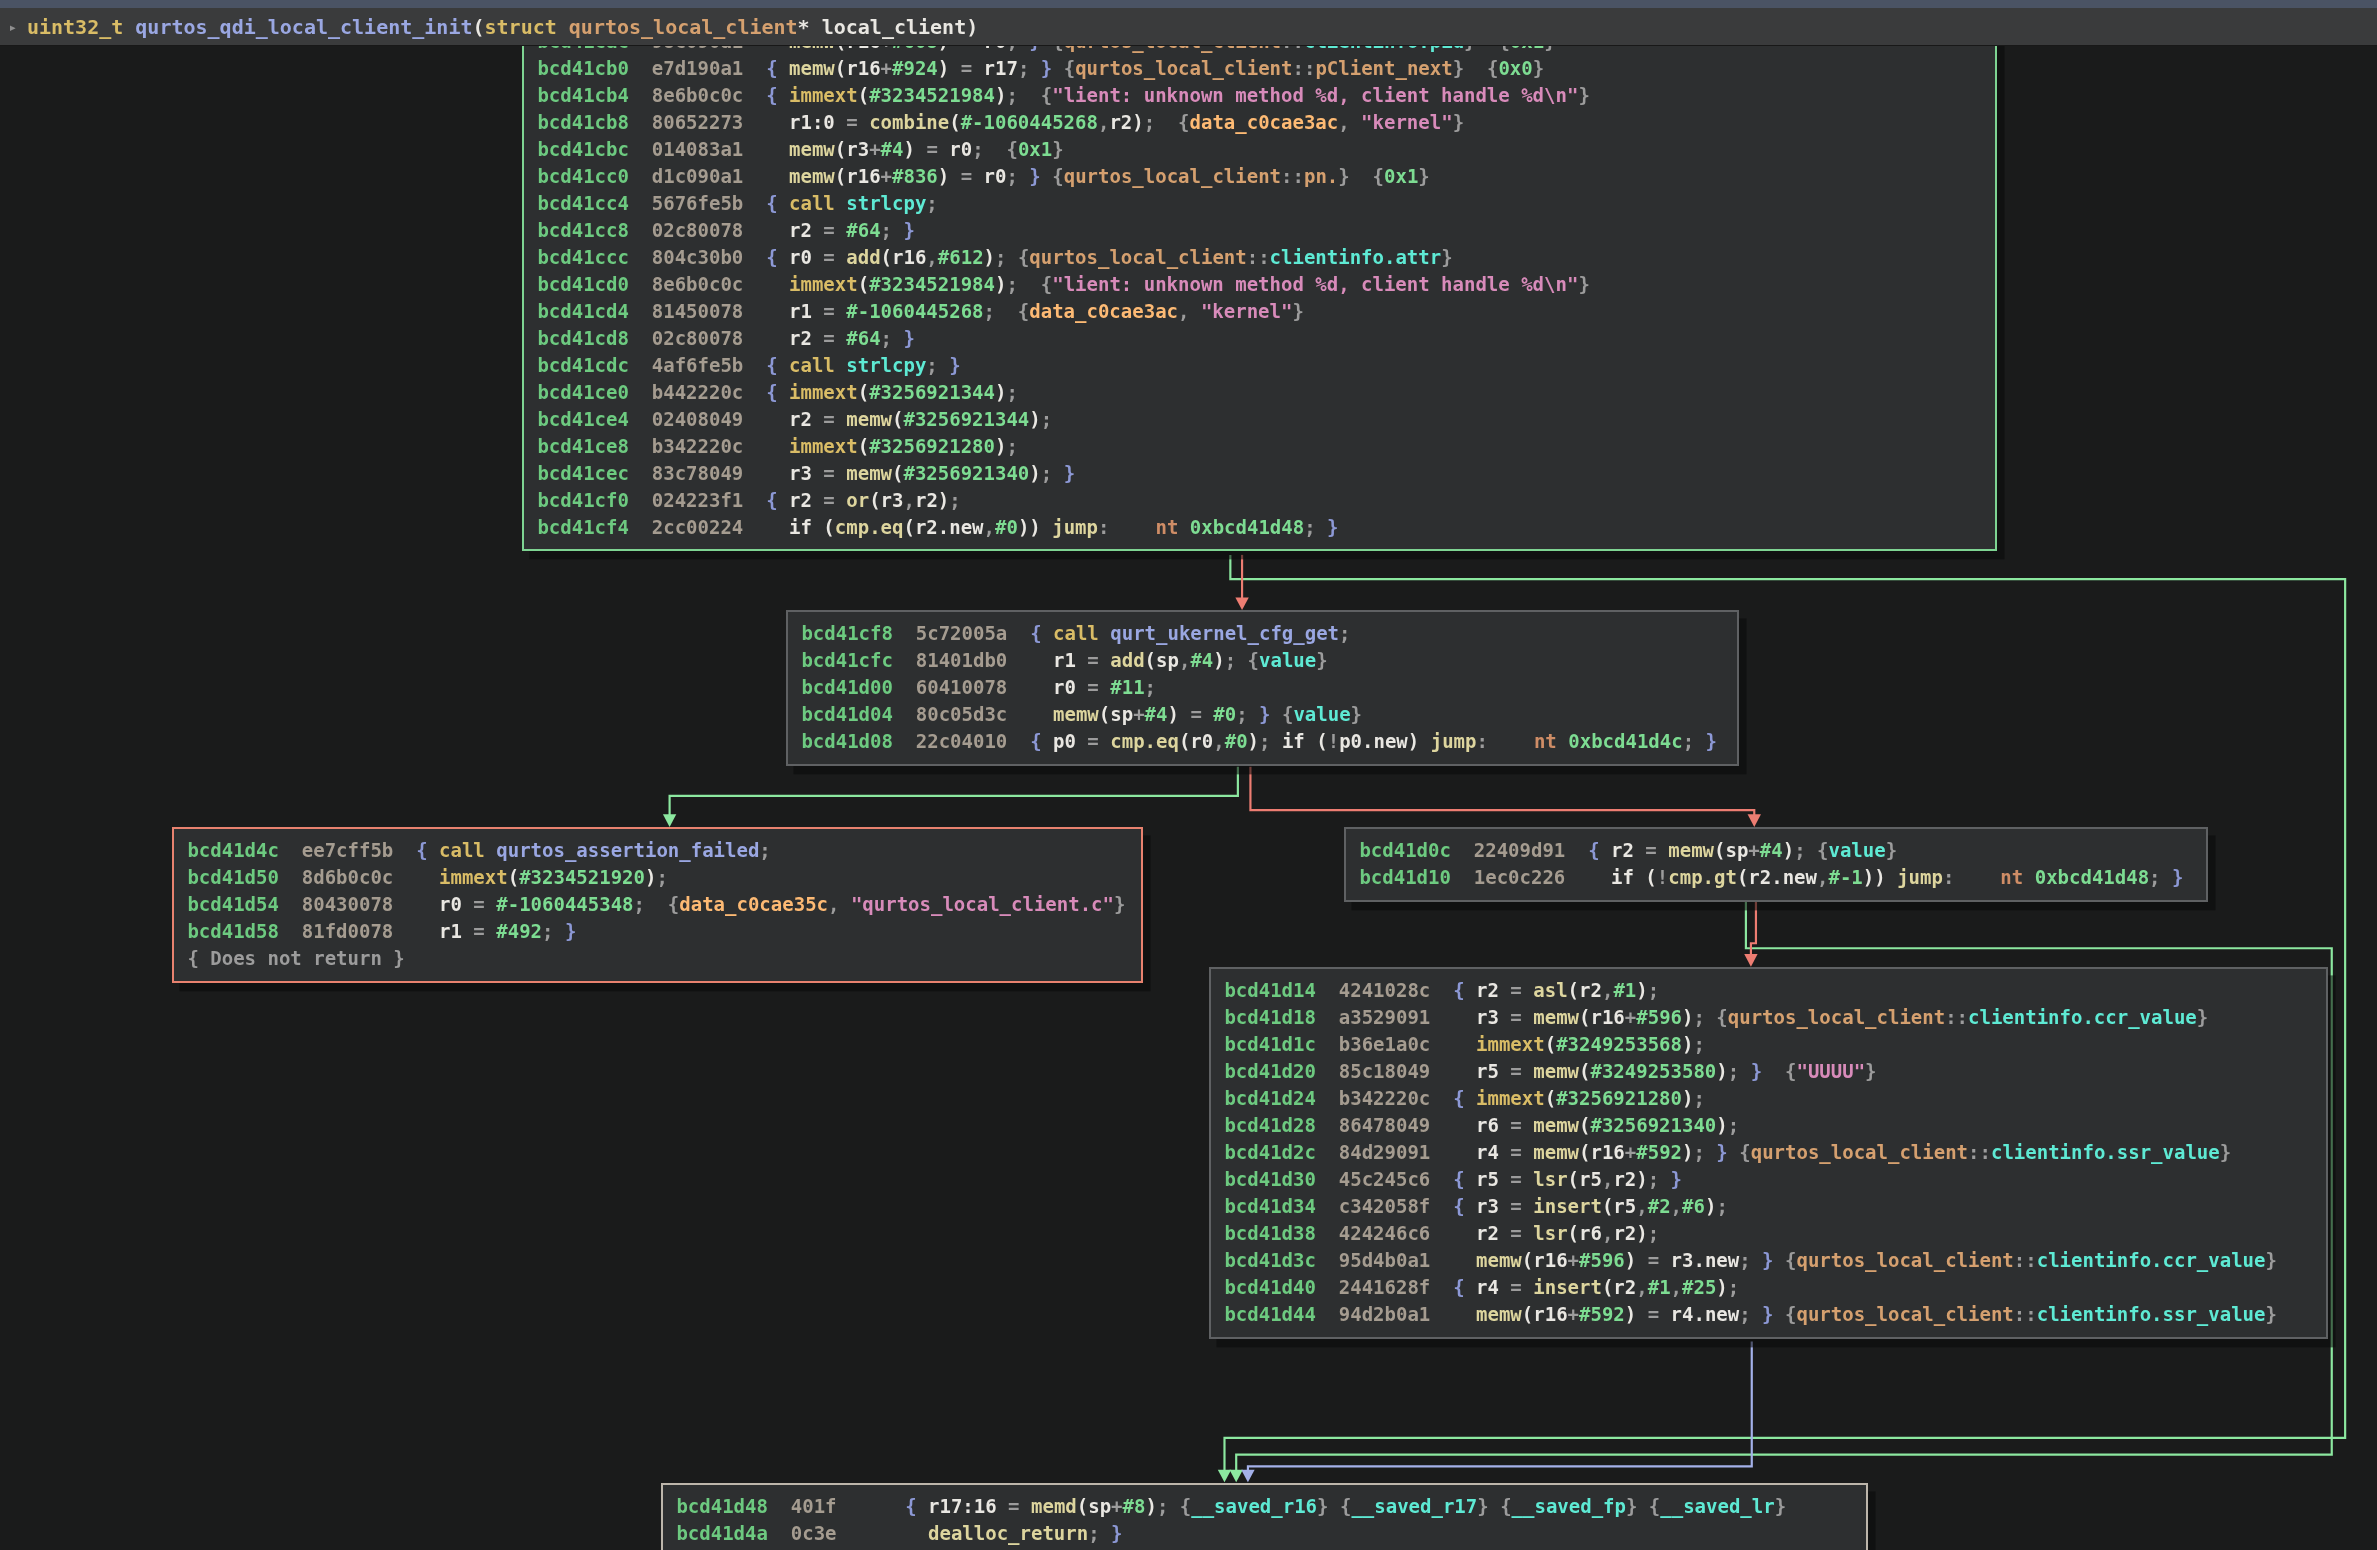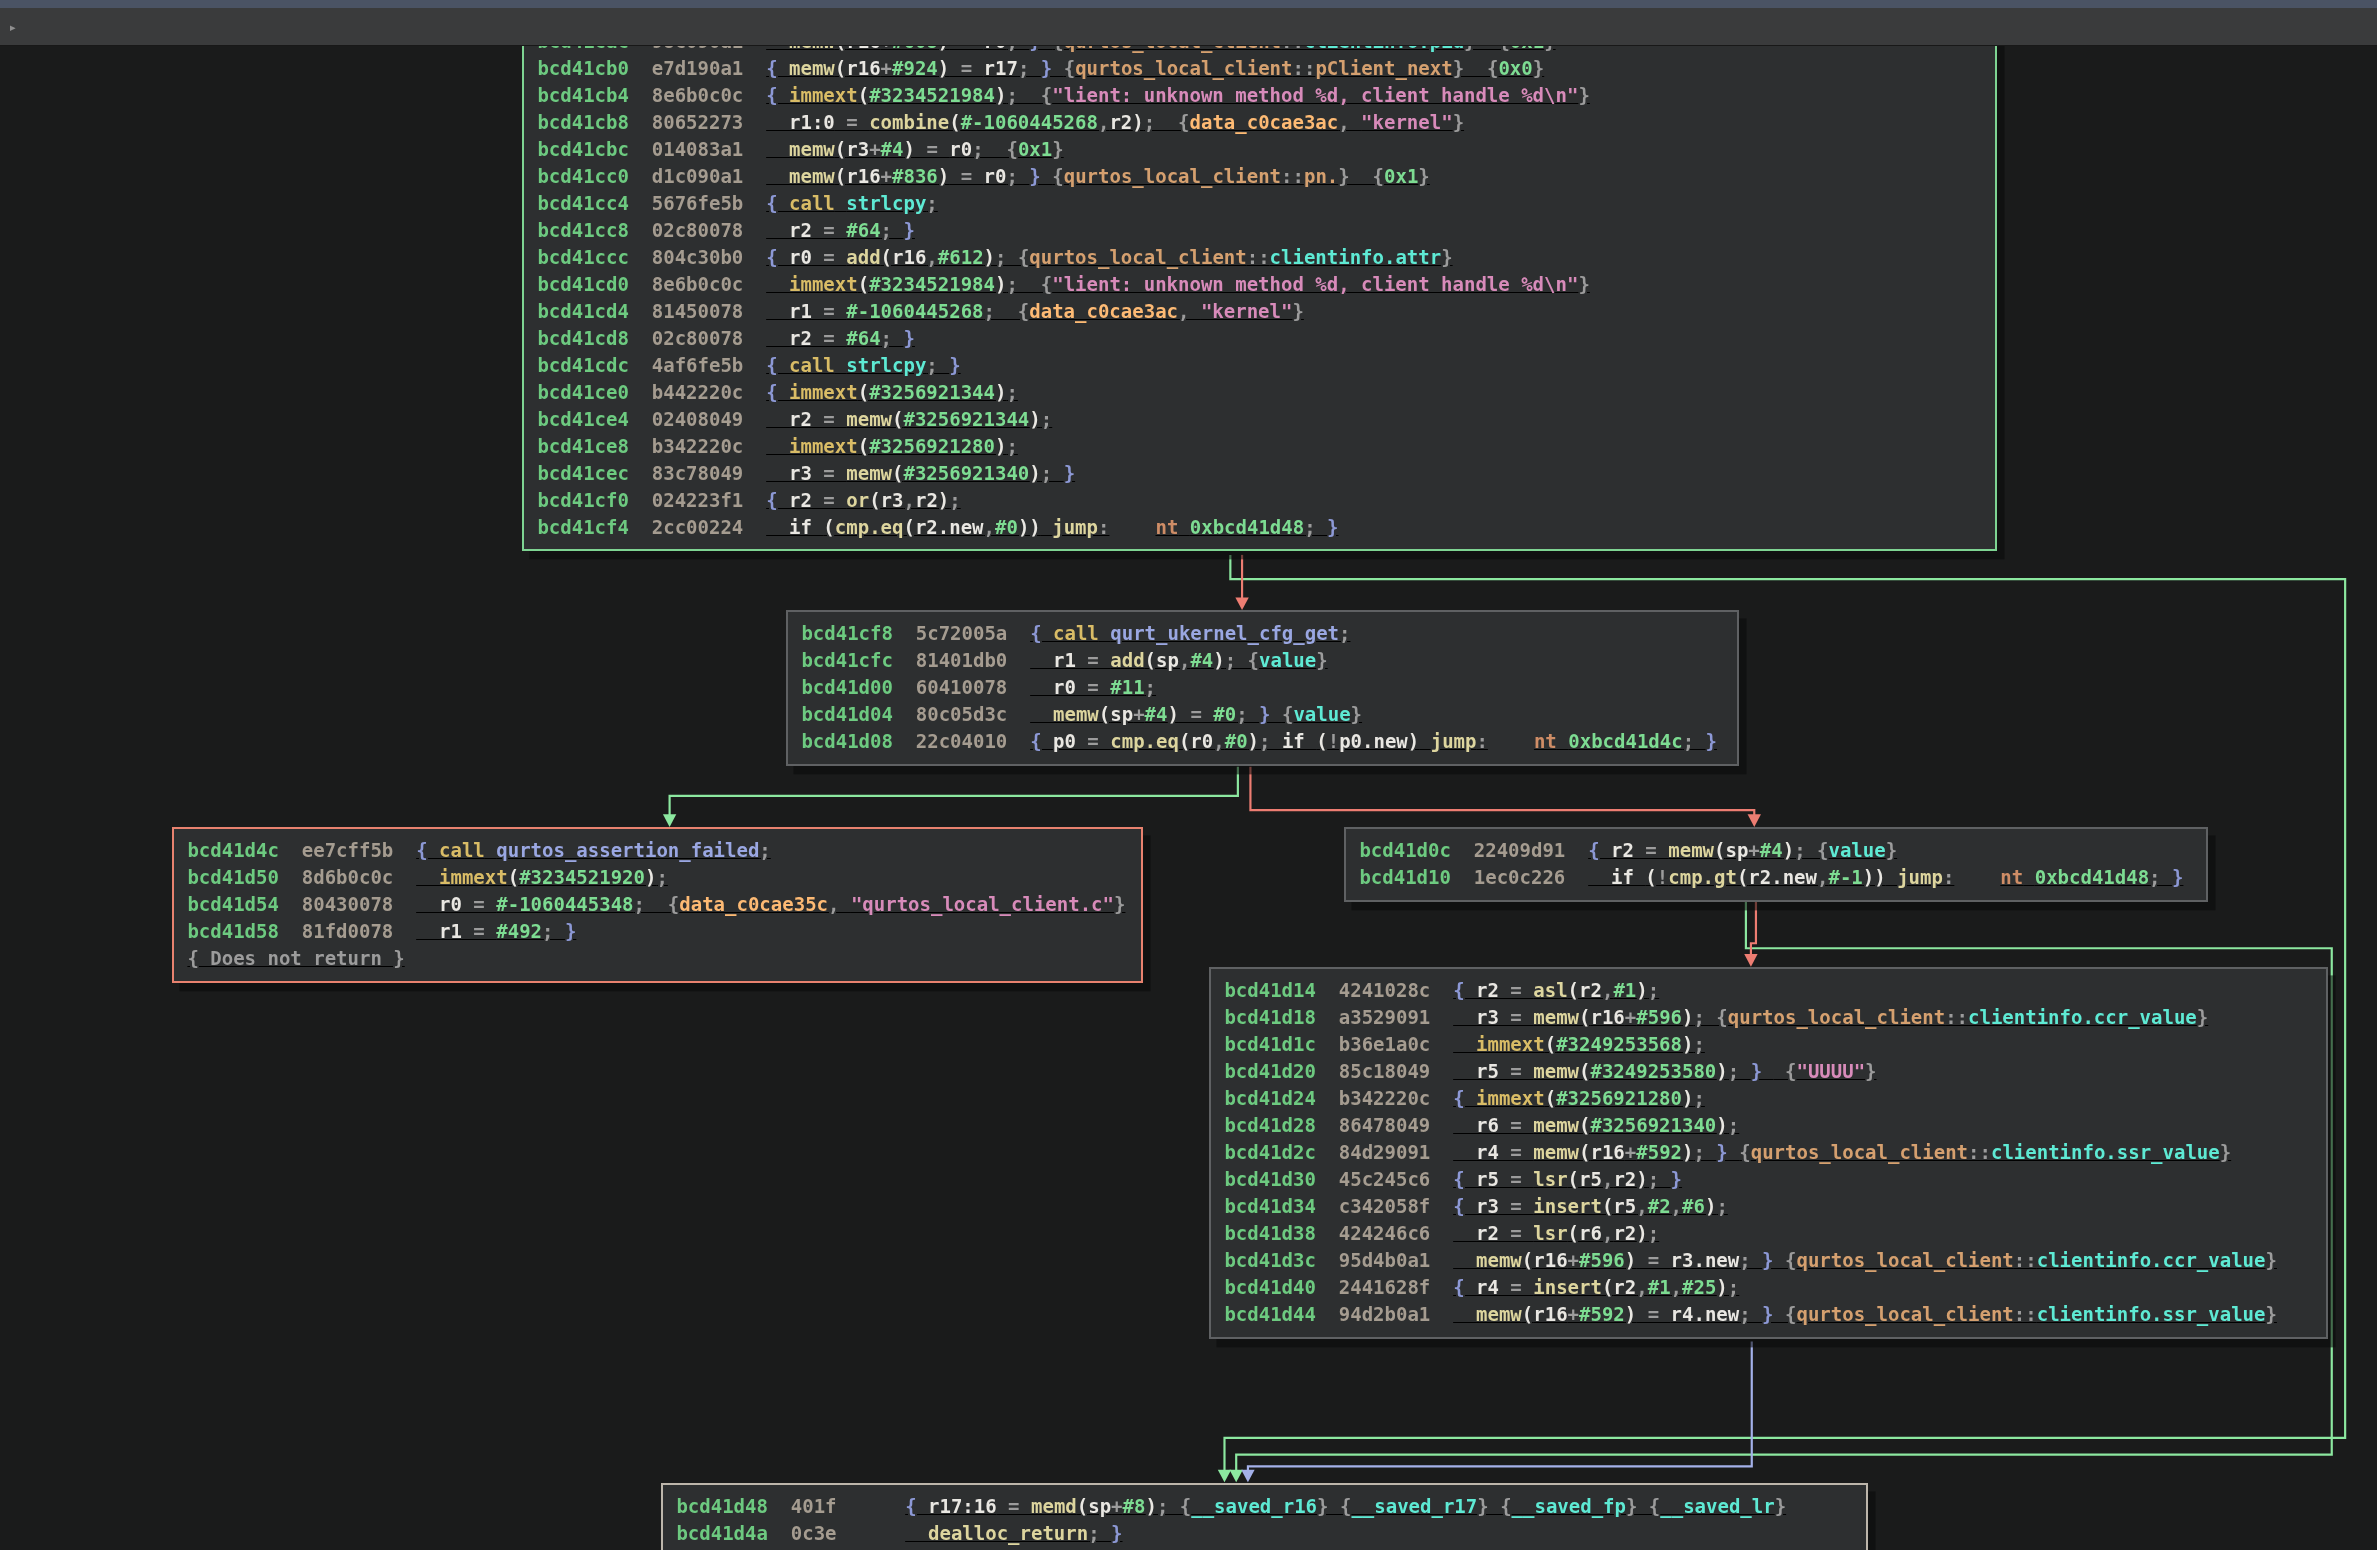--- a/index.html
+++ b/index.html
@@ -7,31 +7,32 @@
          font-family:"DejaVu Sans Mono","Liberation Mono",monospace;}
   #topstrip{position:absolute;left:0;top:0;width:100%;height:8.4px;z-index:30;}
   #funcbar{position:absolute;left:0;top:8.4px;width:100%;height:37px;z-index:30;
            display:flex;align-items:center;border-bottom:1.7px solid #181818;}
   #caret{color:#8f8f8f;font-size:14.2px;margin:0 10px 0 8.4px;}
   #signature{font-size:20px;font-weight:600;white-space:pre;}
   #edges{position:absolute;left:0;top:0;z-index:1;}
   .block{position:absolute;z-index:5;border:2.1px solid #5f6163;
          padding:8.4px 0 8.4px 13.4px;white-space:pre;
          box-shadow:7.5px 8.4px 0 rgba(10,10,10,0.55);}
-  .row{height:27px;line-height:27px;font-size:19px;font-weight:600;text-decoration:underline;}
+  .row{height:27px;line-height:27px;font-size:19px;font-weight:600;}
   .tk-a,.tk-b{display:inline-block;width:10ch;}
   
 </style>
 <style>.tk-a{color:#6dca80;}.tk-b{color:#a59c90;}.tk-br{color:#8d99d6;}.tk-w{color:#e9e7e2;}.tk-o{color:#ddd59e;}.tk-k{color:#d9bc66;}.tk-n{color:#7ddc92;}.tk-g{color:#9c9c9c;}.tk-t{color:#d5a06f;}.tk-m{color:#5eead4;}.tk-s{color:#d88bba;}.tk-d{color:#fdba74;}.tk-nt{color:#cf8d66;margin-left:46px;}.tk-f{color:#9aa7e2;}</style></head>
 <body>
 
 <div id="stage" style="background: rgb(26, 27, 27);">
   <div id="topstrip" style="background: rgb(74, 83, 100);"></div>
   <div id="funcbar" style="background: rgb(58, 59, 60);">
     <span id="caret">▸</span>
+    <span id="signature"><span class="tk-k">uint32_t</span><span class="tk-g"> </span><span class="tk-f">qurtos_qdi_local_client_init</span><span class="tk-w">(</span><span class="tk-k">struct</span><span class="tk-g"> </span><span class="tk-t">qurtos_local_client</span><span class="tk-w">*</span><span class="tk-g"> </span><span class="tk-w">local_client</span><span class="tk-w">)</span></span>
   </div>
   <svg id="edges" width="2377" height="1550" viewBox="0 0 2840 1852">
       <polyline points="1470,663 1470,692 2802,692 2802,1718 1463,1718 1463,1757" fill="none" stroke="#8ce8a0" stroke-width="2.6"></polyline>
       <polygon points="1455,1756 1471,1756 1463,1771" fill="#8ce8a0"></polygon>
       <polyline points="1484,663 1484,715" fill="none" stroke="#ed7d72" stroke-width="2.6"></polyline>
       <polygon points="1476,714 1492,714 1484,729" fill="#ed7d72"></polygon>
       <polyline points="1479,916 1479,951 800,951 800,974" fill="none" stroke="#8ce8a0" stroke-width="2.6"></polyline>
       <polygon points="792,973 808,973 800,988" fill="#8ce8a0"></polygon>
       <polyline points="1494,916 1494,968 2096,968 2096,974" fill="none" stroke="#ed7d72" stroke-width="2.6"></polyline>
       <polygon points="2088,973 2104,973 2096,988" fill="#ed7d72"></polygon>

